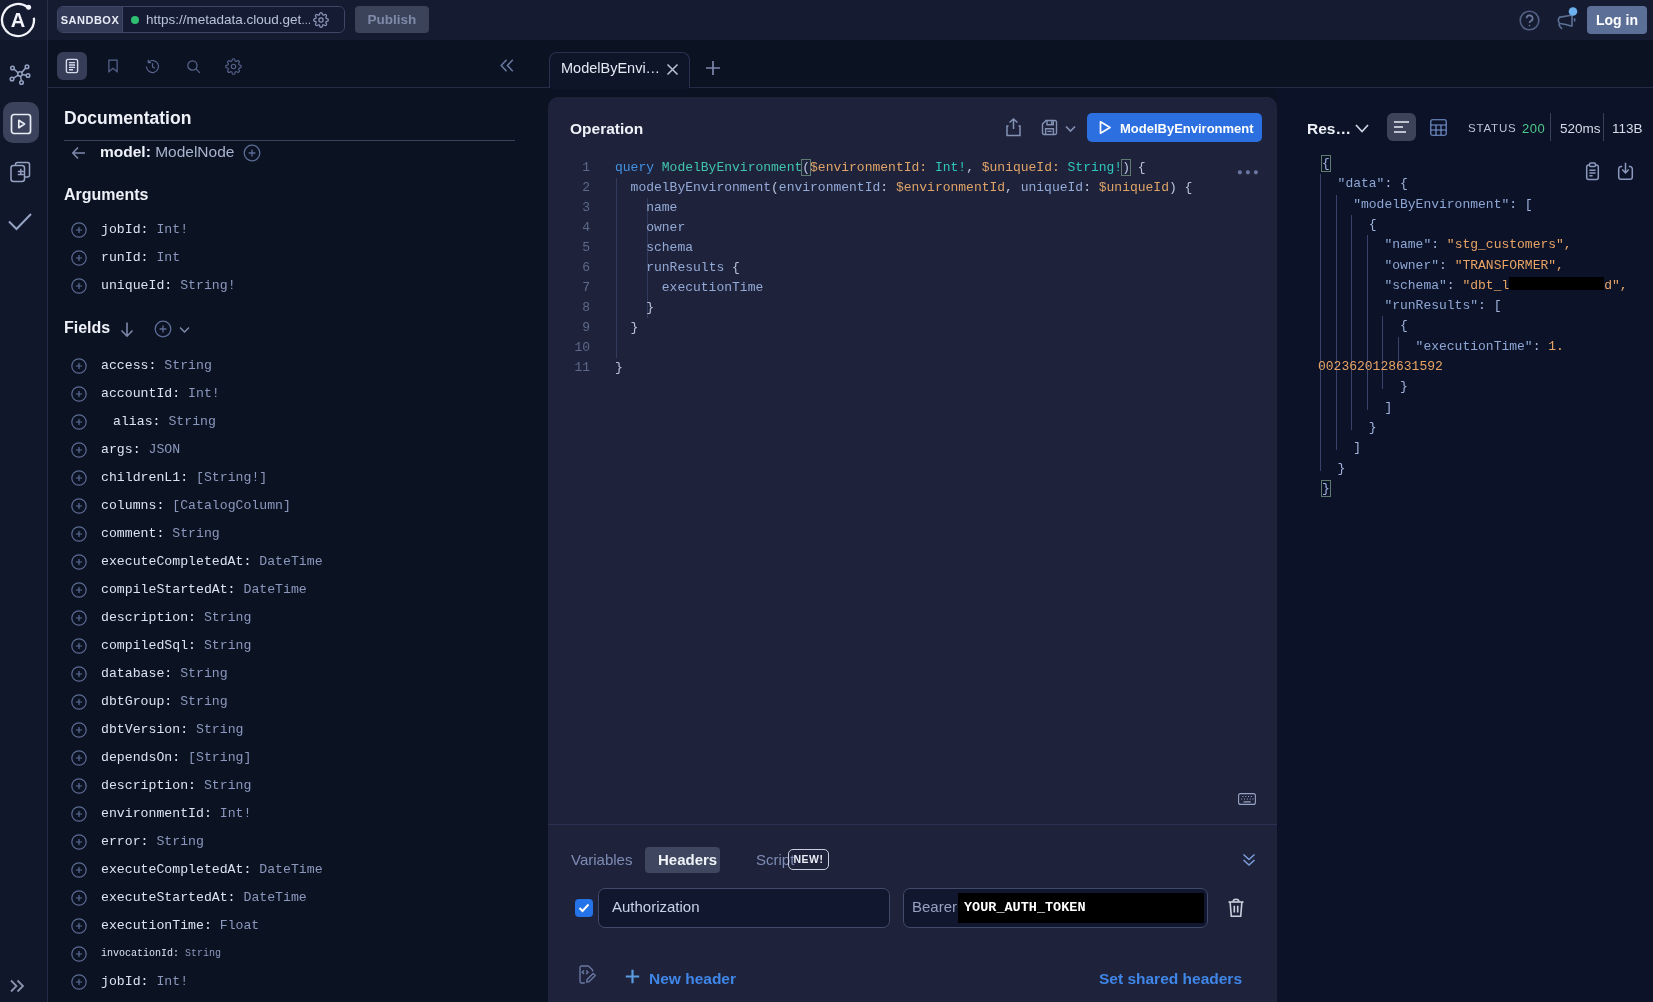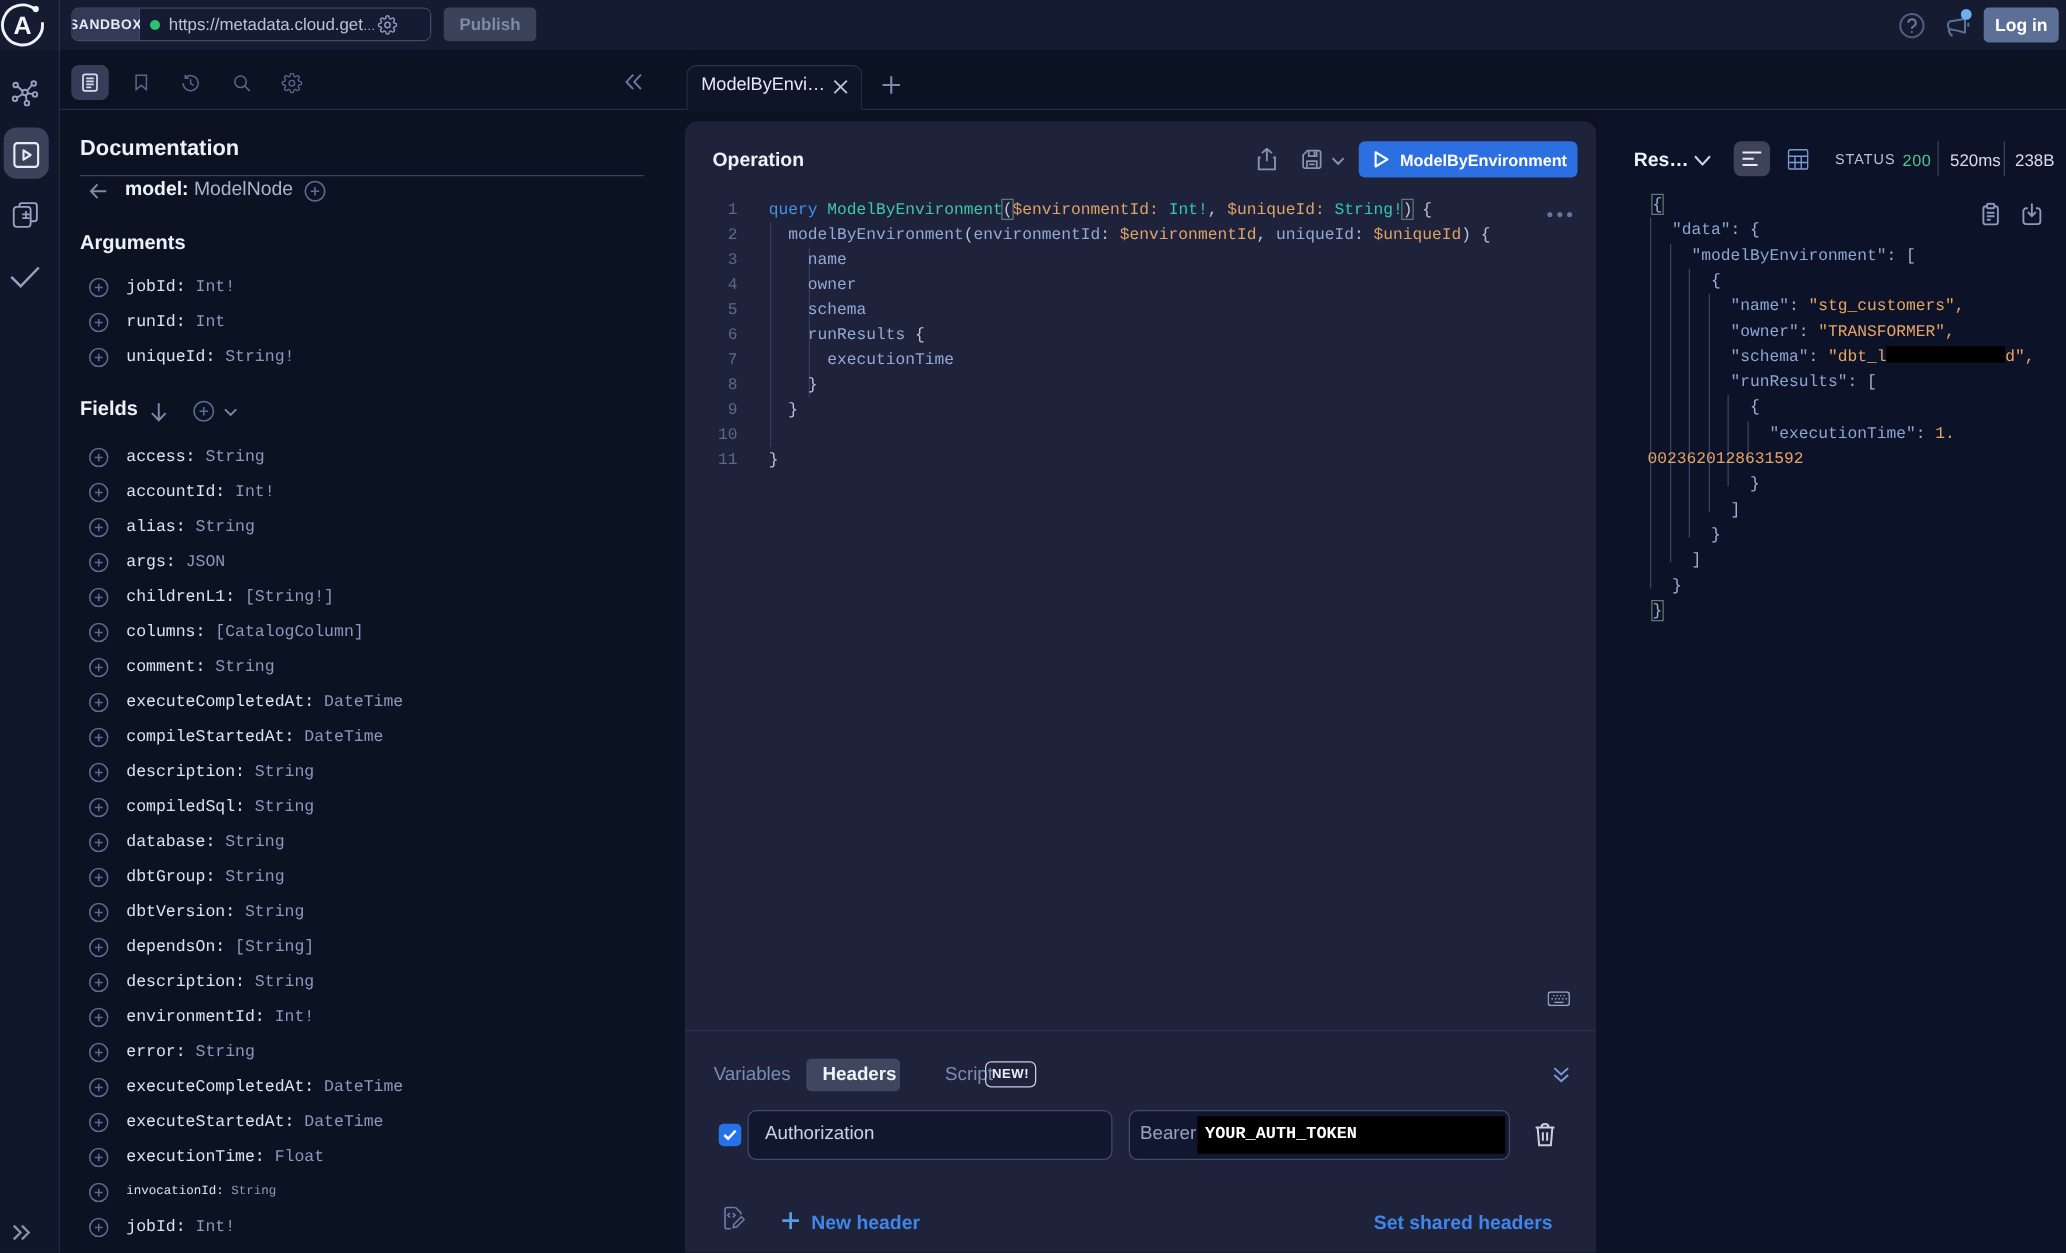--- a/index.html
+++ b/index.html
@@ -16,21 +16,21 @@
 <div class="abs" style="left:0;top:0;width:1653px;height:40px;background:#151c32;"></div>
 <div class="abs" style="left:47px;top:0;width:1px;height:40px;background:#2a3147;"></div>
 
 <svg class="abs" style="left:0px;top:0px;" width="40" height="40" viewBox="0 0 40 40">
   <path d="M 33.84 17.77 A 16 16 0 1 1 27.85 7.4" fill="none" stroke="#f2f4f9" stroke-width="2.3"></path>
   <circle cx="28.6" cy="7.2" r="2.5" fill="#f2f4f9"></circle>
   <text x="18" y="27.2" font-family="Liberation Sans" font-size="20" font-weight="bold" fill="#f2f4f9" text-anchor="middle">A</text>
 </svg>
 
 <div class="abs" style="left:57px;top:6px;width:288px;height:27px;border:1px solid #3f4766;border-radius:6px;display:flex;overflow:hidden;">
-  <div style="width:54px;background:#333a58;color:#e8ecf5;font-size:11px;font-weight:bold;letter-spacing:.5px;display:flex;align-items:center;justify-content:center;border-right:1px solid #3f4766;">SANDBOX</div>
+  <div style="width:65px;background:#333a58;color:#e8ecf5;font-size:11px;font-weight:bold;letter-spacing:.5px;display:flex;align-items:center;justify-content:center;border-right:1px solid #3f4766;">SANDBOX</div>
   <div style="flex:1;background:#141b33;display:flex;align-items:center;padding:0 8px;">
     <span style="width:8px;height:8px;border-radius:50%;background:#2fbf71;margin-right:7px;flex:none;"></span>
     <span style="color:#b8c3da;font-size:13.5px;white-space:nowrap;overflow:hidden;">https://metadata.cloud.get<span style="font-size:10px;">…</span></span>
     <svg width="16" height="16" viewBox="0 0 24 24" fill="none" stroke="#8d98b8" stroke-width="1.8" style="margin-left:2px;flex:none;">
       <circle cx="12" cy="12" r="3.2"></circle>
       <path d="M19.4 15a1.65 1.65 0 0 0 .33 1.82l.06.06a2 2 0 1 1-2.83 2.83l-.06-.06a1.65 1.65 0 0 0-1.82-.33 1.65 1.65 0 0 0-1 1.51V21a2 2 0 1 1-4 0v-.09A1.65 1.65 0 0 0 9 19.4a1.65 1.65 0 0 0-1.82.33l-.06.06a2 2 0 1 1-2.83-2.83l.06-.06a1.65 1.65 0 0 0 .33-1.82 1.65 1.65 0 0 0-1.51-1H3a2 2 0 1 1 0-4h.09A1.65 1.65 0 0 0 4.6 9a1.65 1.65 0 0 0-.33-1.82l-.06-.06a2 2 0 1 1 2.83-2.83l.06.06a1.65 1.65 0 0 0 1.82.33H9a1.65 1.65 0 0 0 1-1.51V3a2 2 0 1 1 4 0v.09a1.65 1.65 0 0 0 1 1.51 1.65 1.65 0 0 0 1.82-.33l.06-.06a2 2 0 1 1 2.83 2.83l-.06.06a1.65 1.65 0 0 0-.33 1.82V9a1.65 1.65 0 0 0 1.51 1H21a2 2 0 1 1 0 4h-.09a1.65 1.65 0 0 0-1.51 1z"></path>
     </svg>
   </div>
 </div>
 <div class="abs" style="left:355px;top:6px;width:74px;height:27px;background:#3a4359;border-radius:4px;color:#7f8aa8;font-size:13.5px;font-weight:bold;text-align:center;line-height:27px;">Publish</div>
@@ -154,21 +154,21 @@
     <div class="abs mono" style="left:101px;top:356px;font-size:13.2px;height:20px;line-height:20px;"><span style="color:#dce3f0;">access:</span> <span style="color:#8b98bd;">String</span></div>
     <svg class="abs" style="left:71px;top:386px;" width="16" height="16" viewBox="0 0 16 16" fill="none" stroke="#5d6c96" stroke-width="1.2">
       <circle cx="8" cy="8" r="7.2"></circle>
       <path d="M8 4.9 V11.1 M4.9 8 H11.1"></path>
     </svg>
     <div class="abs mono" style="left:101px;top:384px;font-size:13.2px;height:20px;line-height:20px;"><span style="color:#dce3f0;">accountId:</span> <span style="color:#8b98bd;">Int!</span></div>
     <svg class="abs" style="left:71px;top:414px;" width="16" height="16" viewBox="0 0 16 16" fill="none" stroke="#5d6c96" stroke-width="1.2">
       <circle cx="8" cy="8" r="7.2"></circle>
       <path d="M8 4.9 V11.1 M4.9 8 H11.1"></path>
     </svg>
-    <div class="abs mono" style="left:101px;top:412px;font-size:13.2px;height:20px;line-height:20px;"><span style="color:#dce3f0;">alias:</span> <span style="color:#8b98bd;">String</span></div>
+    <div class="abs mono" style="left:113px;top:412px;font-size:13.2px;height:20px;line-height:20px;"><span style="color:#dce3f0;">alias:</span> <span style="color:#8b98bd;">String</span></div>
     <svg class="abs" style="left:71px;top:442px;" width="16" height="16" viewBox="0 0 16 16" fill="none" stroke="#5d6c96" stroke-width="1.2">
       <circle cx="8" cy="8" r="7.2"></circle>
       <path d="M8 4.9 V11.1 M4.9 8 H11.1"></path>
     </svg>
     <div class="abs mono" style="left:101px;top:440px;font-size:13.2px;height:20px;line-height:20px;"><span style="color:#dce3f0;">args:</span> <span style="color:#8b98bd;">JSON</span></div>
     <svg class="abs" style="left:71px;top:470px;" width="16" height="16" viewBox="0 0 16 16" fill="none" stroke="#5d6c96" stroke-width="1.2">
       <circle cx="8" cy="8" r="7.2"></circle>
       <path d="M8 4.9 V11.1 M4.9 8 H11.1"></path>
     </svg>
     <div class="abs mono" style="left:101px;top:468px;font-size:13.2px;height:20px;line-height:20px;"><span style="color:#dce3f0;">childrenL1:</span> <span style="color:#8b98bd;">[String!]</span></div>
@@ -385,21 +385,21 @@
 </svg>
 <svg class="abs" style="left:1430px;top:119px;" width="17" height="17" viewBox="0 0 17 17" fill="none" stroke="#7b9bd8" stroke-width="1.1">
   <rect x="0.8" y="0.8" width="15.4" height="15.4" rx="1.5"></rect>
   <path d="M0.8 6 H16.2 M0.8 11 H16.2 M6 6 V16.2 M11 6 V16.2"></path>
 </svg>
 <div class="abs" style="left:1468px;top:122px;font-size:11.5px;color:#b9c2d6;letter-spacing:0.8px;">STATUS</div>
 <div class="abs" style="left:1522px;top:121px;font-size:13px;color:#4ec98b;letter-spacing:0.5px;">200</div>
 <div class="abs" style="left:1550px;top:113px;width:1px;height:28px;background:#39415c;"></div>
 <div class="abs" style="left:1560px;top:121px;font-size:13.5px;color:#d7dce8;">520ms</div>
 <div class="abs" style="left:1603px;top:113px;width:1px;height:28px;background:#39415c;"></div>
-<div class="abs" style="left:1612px;top:121px;font-size:13.5px;color:#d7dce8;">238B</div>
+<div class="abs" style="left:1612px;top:121px;font-size:13.5px;color:#d7dce8;">113B</div>
 
 <svg class="abs" style="left:1585px;top:162px;" width="15" height="19" viewBox="0 0 15 19" fill="none" stroke="#8b99bd" stroke-width="1.5">
   <rect x="1.7" y="3" width="11.6" height="14.5" rx="2"></rect>
   <rect x="4.6" y="1" width="5.8" height="3.6" rx="1" fill="#0c1328"></rect>
   <path d="M4.4 8.2 h6.2 M4.4 11 h6.2 M4.4 13.8 h3.2"></path>
 </svg>
 <svg class="abs" style="left:1617px;top:162px;" width="17" height="19" viewBox="0 0 17 19" fill="none" stroke="#8b99bd" stroke-width="1.5">
   <path d="M5.2 4.6 H4 a2.3 2.3 0 0 0 -2.3 2.3 V15 a2.3 2.3 0 0 0 2.3 2.3 H13 a2.3 2.3 0 0 0 2.3 -2.3 V6.9 a2.3 2.3 0 0 0 -2.3 -2.3 H11.8"></path>
   <path d="M8.5 0.8 V10.2 M5.3 7.6 L8.5 10.9 L11.7 7.6"></path>
 </svg>

